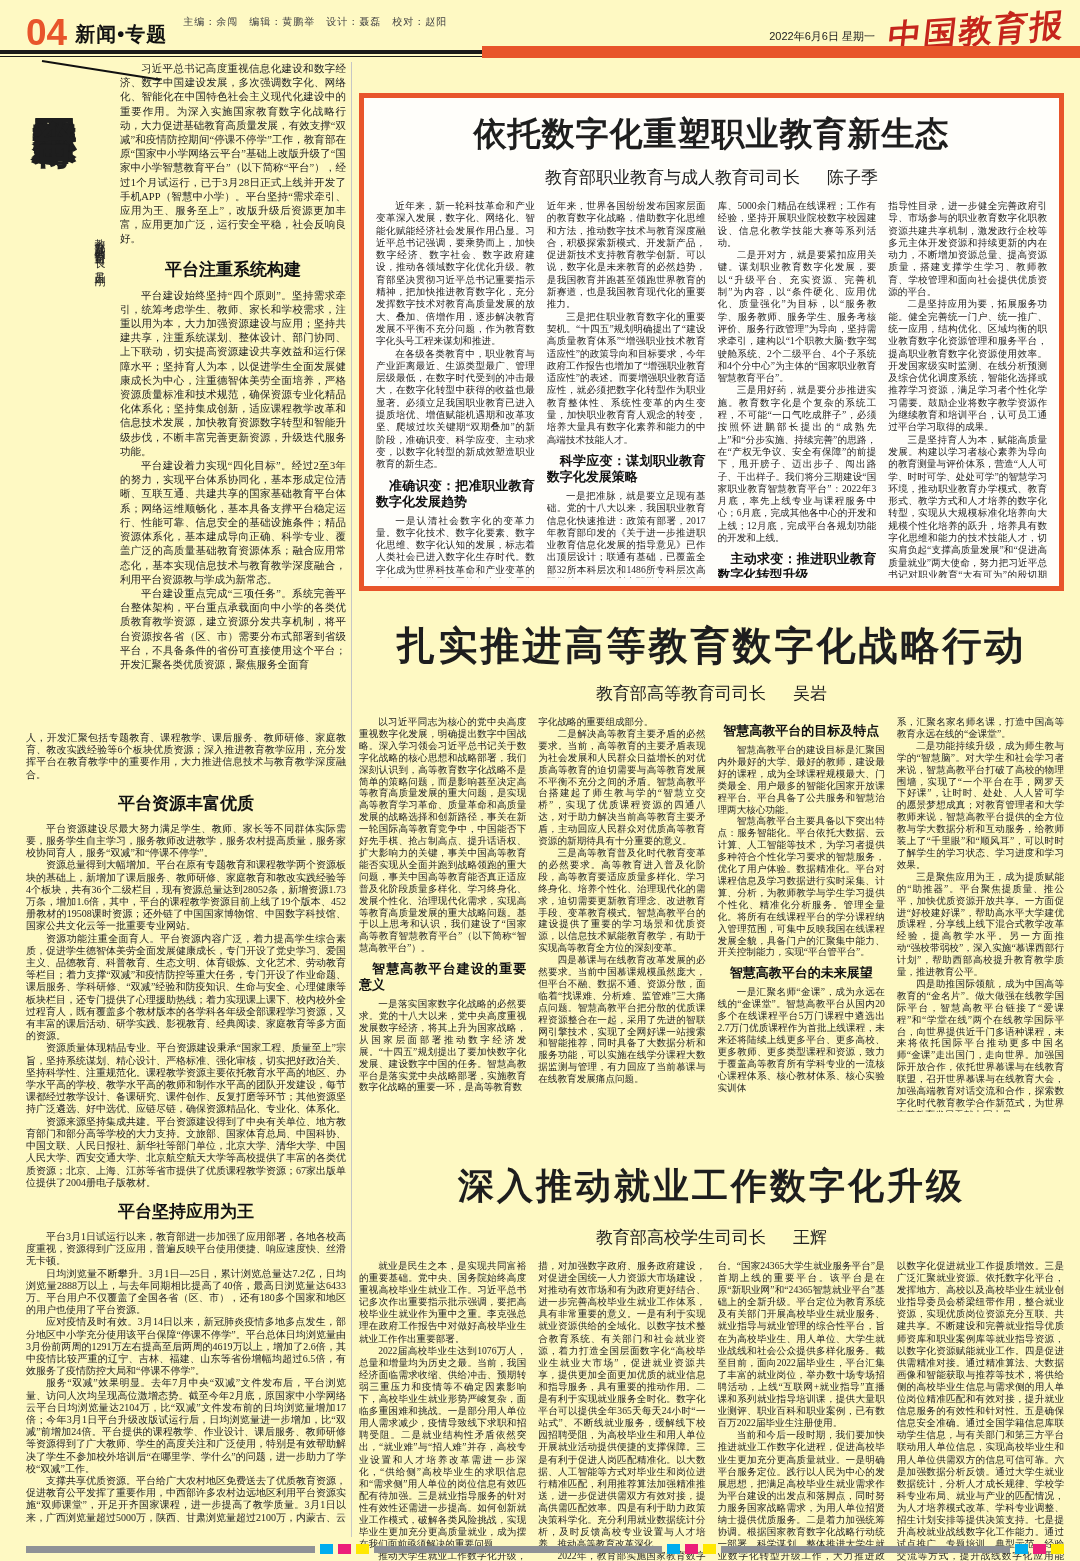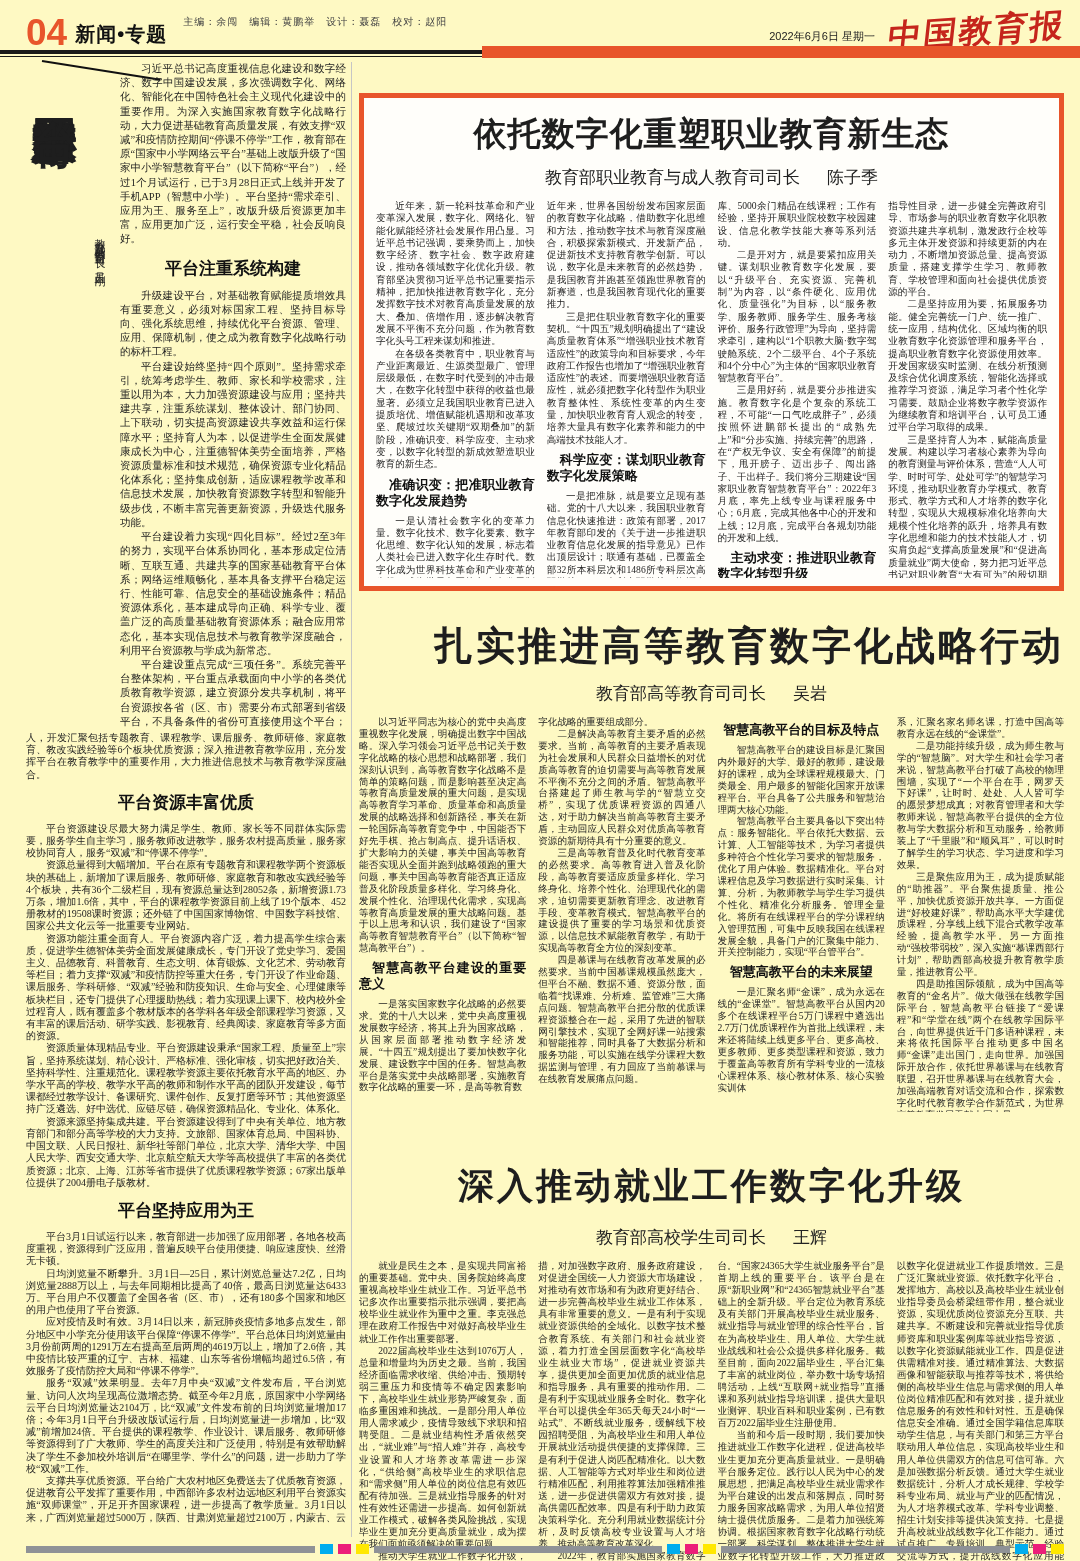--- a/index.html
+++ b/index.html
@@ -25,35 +25,35 @@
   
   .left-top{position:relative;height:668px;}
   .vtitle{position:absolute;left:6px;top:22px;writing-mode:vertical-rl;font-size:44px;font-weight:bold;
           letter-spacing:0;line-height:1.0;font-family:"Liberation Serif",serif;height:648px;}
   .vby{position:absolute;left:66px;top:168px;writing-mode:vertical-rl;font-size:11px;color:#222;letter-spacing:2px;height:360px;}
   .narrow{margin-left:94px;width:226px;height:666px;overflow:hidden;font-size:10.5px;line-height:14.2px;text-align:justify;}
   .wide{width:100%;height:792px;overflow:hidden;font-size:10px;line-height:12.2px;text-align:justify;margin-top:2px;}
   
   .para{margin:0;text-indent:2em;text-align:justify;}
   .para.cont{text-indent:0;}
-  .sub{font-family:Liberation Mono, monospace;font-weight:bold;font-size:13px;line-height:16px;
+  .sub{font-family:Liberation Sans, sans-serif;font-weight:bold;font-size:13px;line-height:16px;
        margin:7px 0 5px;text-indent:1em;color:#111;}
   .sub-c{text-align:center;text-indent:0;}
   .left-sec .sub-c{font-size:17px;line-height:20px;margin:13px 0 9px;}
   
   .voc-box{margin-top:31px;border:5px solid #e8552b;padding:12px 12px 8px;background:#fffefa;}
   .voc-box h1{margin:2px 0 0;text-align:center;font-size:33px;letter-spacing:1px;font-weight:bold;}
   .byline{text-align:center;font-size:17px;color:#222;margin:9px 0 11px;}
   .byline .nm{margin-left:1.6em;}
   .cols{display:flex;gap:12px;}
   .col{flex:1;min-width:0;overflow:hidden;font-size:9.6px;line-height:12.3px;text-align:justify;}
   .voc-box .col{height:378px;}
   
   .art-h{margin-top:28px;}
-  .art-h h1{margin:0;text-align:right;font-size:39px;letter-spacing:3px;font-weight:bold;}
+  .art-h h1{margin:0;text-align:center;font-size:39px;letter-spacing:3px;font-weight:bold;}
   .art-h .col{height:396px;line-height:11.9px;}
   
   .art-e{margin-top:50px;}
   .art-e h1{margin:15px;text-align:center;font-size:36px;letter-spacing:3px;font-weight:bold;}
   .art-e .col{height:308px;line-height:12.1px;}
   
   .regbar{position:absolute;left:26px;right:16px;bottom:7px;display:flex;align-items:center;gap:5px;}
   .regbar .seg{flex:1;height:7px;background:#8f9296;}
   .regbar .sq{width:13px;height:10px;flex:none;}
   .sq.c{background:#00adee}.sq.m{background:#ec1e79}.sq.y{background:#ffe800}
@@ -78,21 +78,20 @@
 
   <div class="main">
 
     <div class="left-sec">
       <div class="left-top">
         <div class="vtitle">建好用好国家中小学智慧教育平台</div>
         <div class="vby"><span>教育部基础教育司司长</span>　<span>吕玉刚</span></div>
         <div class="narrow">
             <p class="para">习近平总书记高度重视信息化建设和数字经济、数字中国建设发展，多次强调数字化、网络化、智能化在中国特色社会主义现代化建设中的重要作用。为深入实施国家教育数字化战略行动，大力促进基础教育高质量发展，有效支撑“双减”和疫情防控期间“停课不停学”工作，教育部在原“国家中小学网络云平台”基础上改版升级了“国家中小学智慧教育平台”（以下简称“平台”），经过1个月试运行，已于3月28日正式上线并开发了手机APP（智慧中小学）。平台坚持“需求牵引、应用为王、服务至上”，改版升级后资源更加丰富，应用更加广泛，运行安全平稳，社会反响良好。</p>
             <div class="sub sub-c">平台注重系统构建</div>
-            <p class="para">升级建设平台，对基础教育赋能提质增效具有重要意义，必须对标国家工程、坚持目标导向、强化系统思维，持续优化平台资源、管理、应用、保障机制，使之成为教育数字化战略行动的标杆工程。</p>
             <p class="para">平台建设始终坚持“四个原则”。坚持需求牵引，统筹考虑学生、教师、家长和学校需求，注重以用为本，大力加强资源建设与应用；坚持共建共享，注重系统谋划、整体设计、部门协同、上下联动，切实提高资源建设共享效益和运行保障水平；坚持育人为本，以促进学生全面发展健康成长为中心，注重德智体美劳全面培养，严格资源质量标准和技术规范，确保资源专业化精品化体系化；坚持集成创新，适应课程教学改革和信息技术发展，加快教育资源数字转型和智能升级步伐，不断丰富完善更新资源，升级迭代服务功能。</p>
             <p class="para">平台建设着力实现“四化目标”。经过2至3年的努力，实现平台体系协同化，基本形成定位清晰、互联互通、共建共享的国家基础教育平台体系；网络运维顺畅化，基本具备支撑平台稳定运行、性能可靠、信息安全的基础设施条件；精品资源体系化，基本建成导向正确、科学专业、覆盖广泛的高质量基础教育资源体系；融合应用常态化，基本实现信息技术与教育教学深度融合，利用平台资源教与学成为新常态。</p>
             <p class="para">平台建设重点完成“三项任务”。系统完善平台整体架构，平台重点承载面向中小学的各类优质教育教学资源，建立资源分发共享机制，将平台资源按各省（区、市）需要分布式部署到省级平台，不具备条件的省份可直接使用这个平台；开发汇聚各类优质资源，聚焦服务全面育</p>
           </div>
       </div>
       <div class="wide">
           <p class="para cont">人，开发汇聚包括专题教育、课程教学、课后服务、教师研修、家庭教育、教改实践经验等6个板块优质资源；深入推进教育教学应用，充分发挥平台在教育教学中的重要作用，大力推进信息技术与教育教学深度融合。</p>
           <div class="sub sub-c">平台资源丰富优质</div>
           <p class="para">平台资源建设尽最大努力满足学生、教师、家长等不同群体实际需要，服务学生自主学习，服务教师改进教学，服务农村提高质量，服务家校协同育人，服务“双减”和“停课不停学”。</p>
           <p class="para">资源总量得到大幅增加。平台在原有专题教育和课程教学两个资源板块的基础上，新增加了课后服务、教师研修、家庭教育和教改实践经验等4个板块，共有36个二级栏目，现有资源总量达到28052条，新增资源1.73万条，增加1.6倍，其中，平台的课程教学资源目前上线了19个版本、452册教材的19508课时资源；还外链了中国国家博物馆、中国数字科技馆、国家公共文化云等一批重要专业网站。</p>

